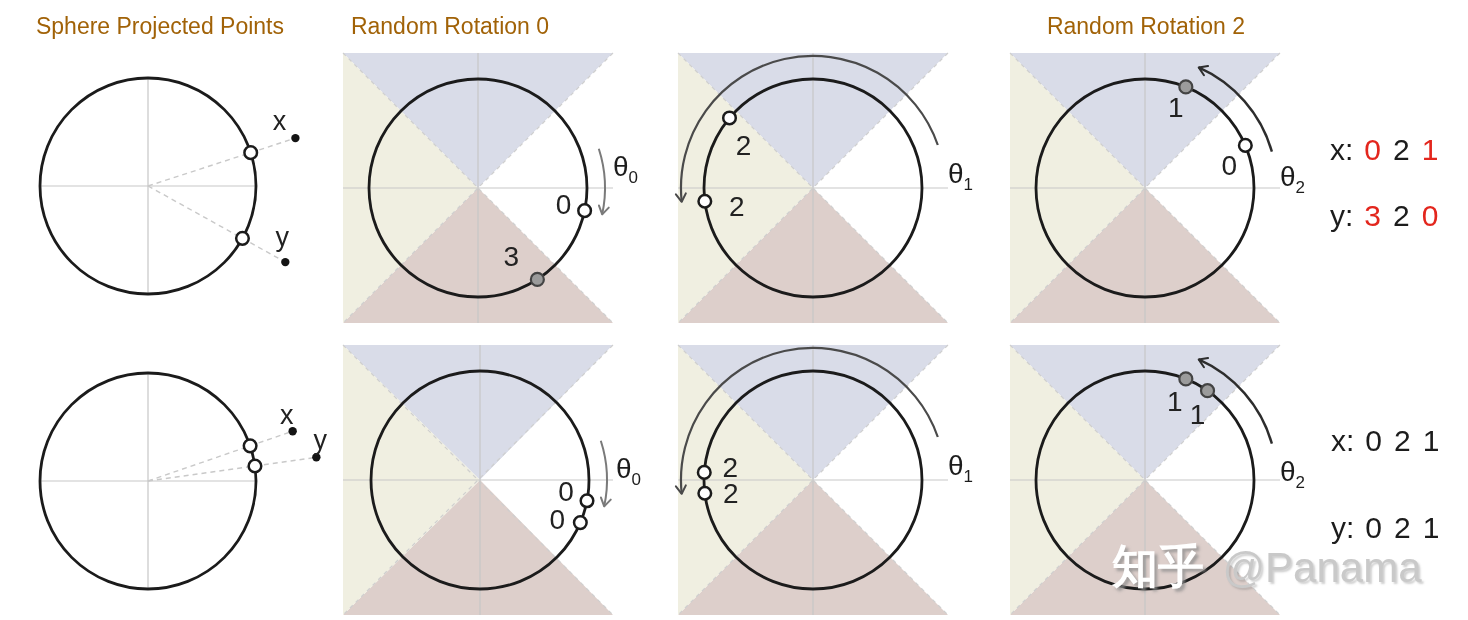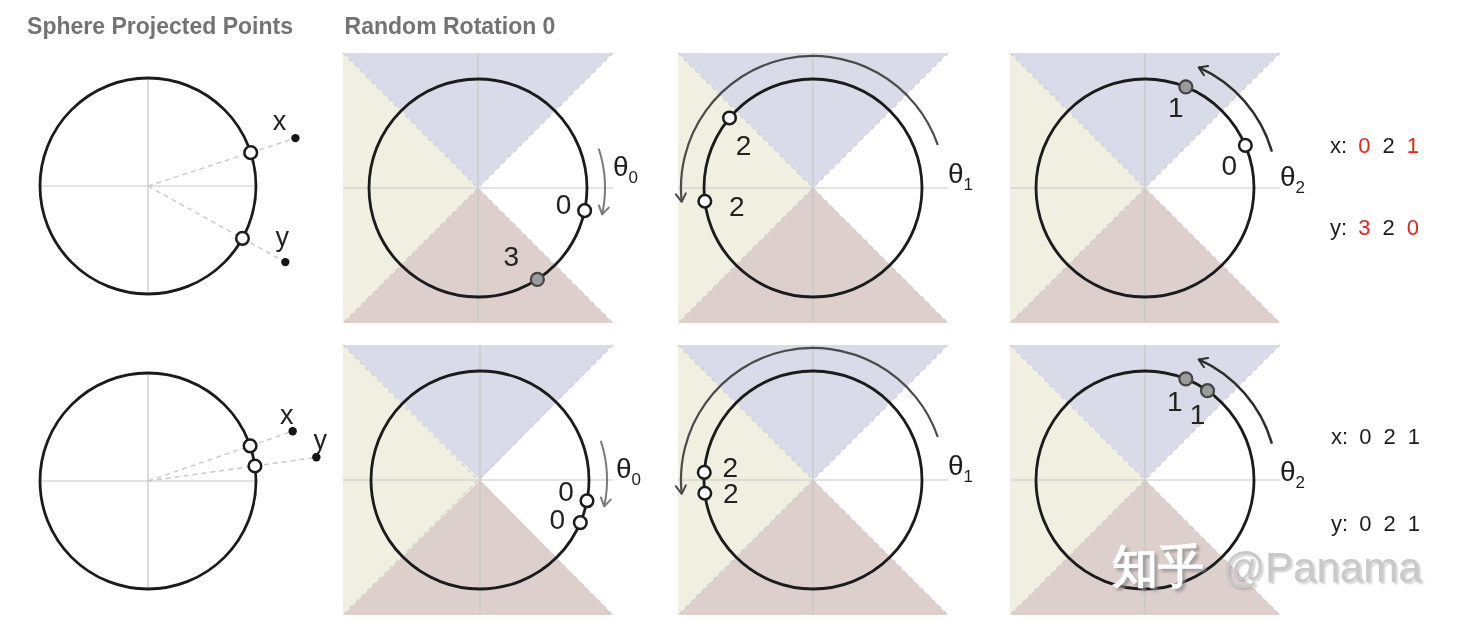--- a/index.html
+++ b/index.html
@@ -3,24 +3,24 @@
 <meta charset="utf-8">
 <style>
   html,body{margin:0;padding:0;background:#fff;}
   .canvas{
     position:relative;width:1468px;height:620px;background:#ffffff;overflow:hidden;
     font-family:"Liberation Sans", sans-serif;
   }
   svg{position:absolute;left:0;top:0;}
   .panel-title{
     position:absolute;top:13px;transform:translateX(-50%);
-    font-size:23px;font-weight:700;color:#737373;white-space:nowrap;
+    font-size:23px;font-weight:400;color:#a16207;white-space:nowrap;
   }
   .result-line{
-    position:absolute;font-size:22px;font-weight:500;color:#1c1c1c;white-space:nowrap;
+    position:absolute;font-size:30px;font-weight:500;color:#1c1c1c;white-space:nowrap;
   }
   .result-line .pre{margin-right:11px;}
   .result-line .digit{margin-right:12px;}
   .result-line .digit:last-child{margin-right:0;}
   .watermark{
     position:absolute;left:1112px;top:536px;white-space:nowrap;
   }
   .watermark .brand{
     font-size:46px;font-weight:700;color:#ffffff;
     text-shadow:3px 3px 3px rgba(140,140,140,0.75);
@@ -173,24 +173,25 @@
         <circle cx="1185.8321186823343" cy="378.9369598522202" r="6.5" fill="#9b9b9b" stroke="#444444" stroke-width="2.2"></circle>
         <text x="1174.8321186823343" y="401.9369598522202" font-size="28" fill="#222222" text-anchor="middle" dominant-baseline="central">1</text>
         <circle cx="1207.519831562264" cy="390.71242717249993" r="6.5" fill="#9b9b9b" stroke="#444444" stroke-width="2.2"></circle>
         <text x="1197.519831562264" y="414.71242717249993" font-size="28" fill="#222222" text-anchor="middle" dominant-baseline="central">1</text>
         <text x="1280" y="481" font-size="28" fill="#1c1c1c"><tspan>θ</tspan><tspan dy="7" font-size="17">2</tspan></text>
       </g>
     </svg>
 
   <div class="panel-title" style="left:160px">Sphere Projected Points</div>
   <div class="panel-title" style="left:450px">Random Rotation 0</div>
+  <div class="panel-title" style="left:1146px">Random Rotation 2</div>
 
   <div id="results">
       <div class="result-line" style="left: 1330px; top: 133px;"><span class="pre">x:</span><span class="digit" style="color: rgb(227, 38, 29);">0</span><span class="digit">2</span><span class="digit" style="color: rgb(227, 38, 29);">1</span></div>
-      <div class="result-line" style="left: 1330px; top: 215px;"><span class="pre">y:</span><span class="digit" style="color: rgb(227, 38, 29);">3</span><span class="digit">2</span><span class="digit" style="color: rgb(227, 38, 29);">0</span></div>
+      <div class="result-line" style="left: 1330px; top: 199px;"><span class="pre">y:</span><span class="digit" style="color: rgb(227, 38, 29);">3</span><span class="digit">2</span><span class="digit" style="color: rgb(227, 38, 29);">0</span></div>
       <div class="result-line" style="left: 1331px; top: 424px;"><span class="pre">x:</span><span class="digit">0</span><span class="digit">2</span><span class="digit">1</span></div>
       <div class="result-line" style="left: 1331px; top: 503px; margin-top: 8px;"><span class="pre">y:</span><span class="digit">0</span><span class="digit">2</span><span class="digit">1</span></div>
     </div>
 
   <div class="watermark">
     <span class="brand">知乎</span>
     <span class="handle">@Panama</span>
   </div>
 
 </div>

